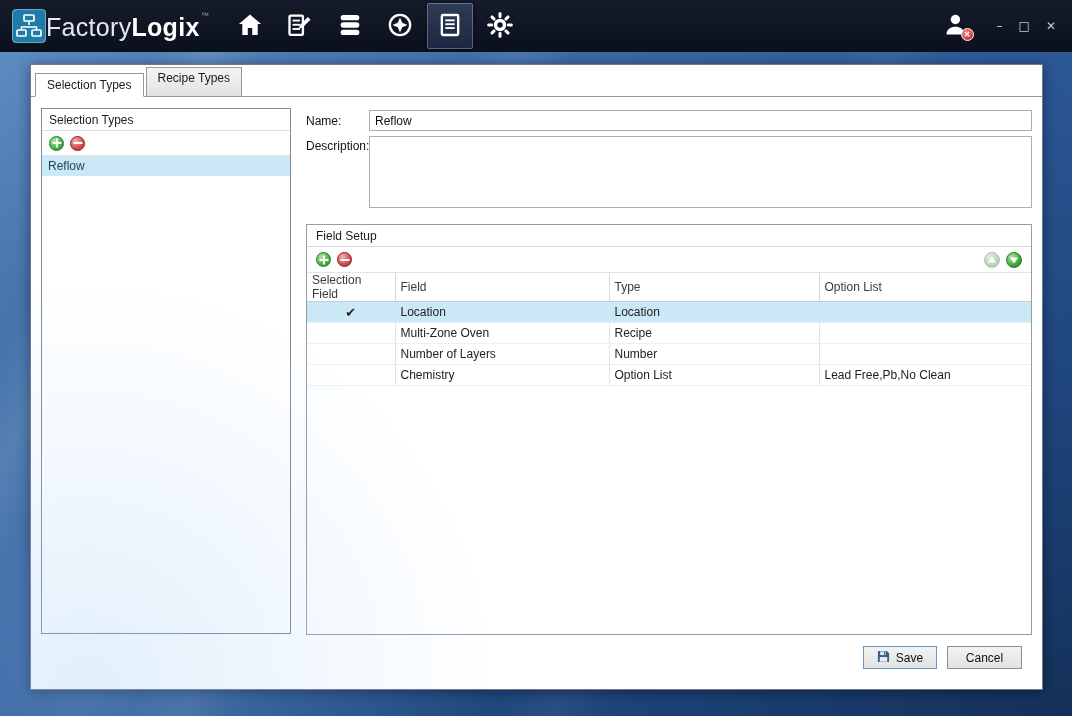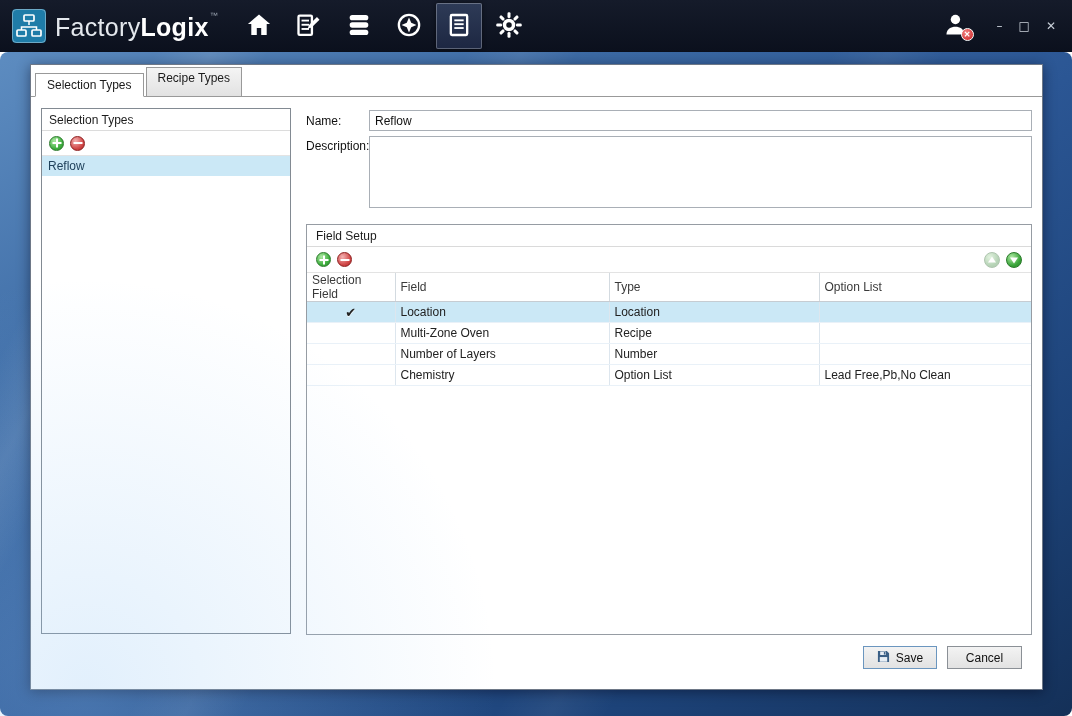--- a/index.html
+++ b/index.html
@@ -3,21 +3,21 @@
 <meta charset="utf-8">
 <style>
   * { box-sizing: border-box; margin: 0; padding: 0; }
   html,body { width:1072px; height:716px; overflow:hidden;
     font-family:"Liberation Sans", sans-serif; font-size:12px; color:#1a1a1a; }
 
   
   .titlebar { position:absolute; top:0; left:0; width:1072px; height:52px;
     background:linear-gradient(#151b2a,#0b101d); display:flex; align-items:center;
     padding:0 12px; color:#fff; }
-  .brand { display:flex; align-items:center; gap:9px; }
+  .brand { display:flex; align-items:center; }
   .logo-mark { display:flex; }
   .brand-text { font-size:25px; letter-spacing:.3px; white-space:nowrap; }
   .brand-text .light { color:#e4e8ed; font-weight:400; }
   .brand-text .bold  { color:#ffffff; font-weight:700; }
   .brand-text sup { font-size:8px; color:#9aa3b0; vertical-align:18px; margin-left:1px; }
 
   .topnav { display:flex; align-items:center; height:52px; margin-left:18px; gap:4px; }
   .nav-btn { width:46px; height:46px; display:flex; align-items:center; justify-content:center;
     background:transparent; border:none; cursor:pointer; border-radius:2px; }
   .nav-btn.active { background:linear-gradient(#2e3b57,#1d2742);
@@ -27,21 +27,21 @@
   .user-btn { position:relative; background:none; border:none; cursor:pointer; width:34px; height:34px; }
   .user-badge { position:absolute; right:-1px; bottom:2px; width:13px; height:13px; border-radius:50%;
     background:radial-gradient(circle at 35% 30%, #f08080, #cc2222); border:1px solid #fff;
     color:#fff; font-size:8px; line-height:11px; text-align:center; font-weight:bold; }
   .win-controls { display:flex; align-items:center; gap:16px; margin-left:6px; padding-right:4px; }
   .win-btn { background:none; border:none; color:#c9d0d9; font-size:12px; cursor:pointer;
     font-family:"DejaVu Sans", sans-serif; line-height:1; }
 
   
   .desktop { position:absolute; top:52px; left:0; right:0; bottom:0;
-    background:linear-gradient(148deg,#5d8cc0 0%,#3c6aa4 28%,#2b5694 52%,#1d4379 78%,#143058 100%);border-radius:8px; }
+    background:linear-gradient(148deg,#5d8cc0 0%,#3c6aa4 28%,#2b5694 52%,#1d4379 78%,#143058 100%); }
   .desktop::before { content:""; position:absolute; inset:0;
     background:linear-gradient(117deg,
       transparent 0 11%, rgba(255,255,255,.10) 15%, transparent 19% 33%,
       rgba(255,255,255,.07) 37%, transparent 41% 59%, rgba(255,255,255,.05) 63%, transparent 67%); }
   .desktop::after { content:""; position:absolute; inset:0;
     background:radial-gradient(circle at 8% 96%, rgba(150,200,245,.28), transparent 35%); }
 
   
   .panel { position:absolute; left:30px; top:12px; width:1013px; height:626px;
     background:#fff; border:1px solid #6e7887; box-shadow:0 2px 12px rgba(0,0,20,.45); }

